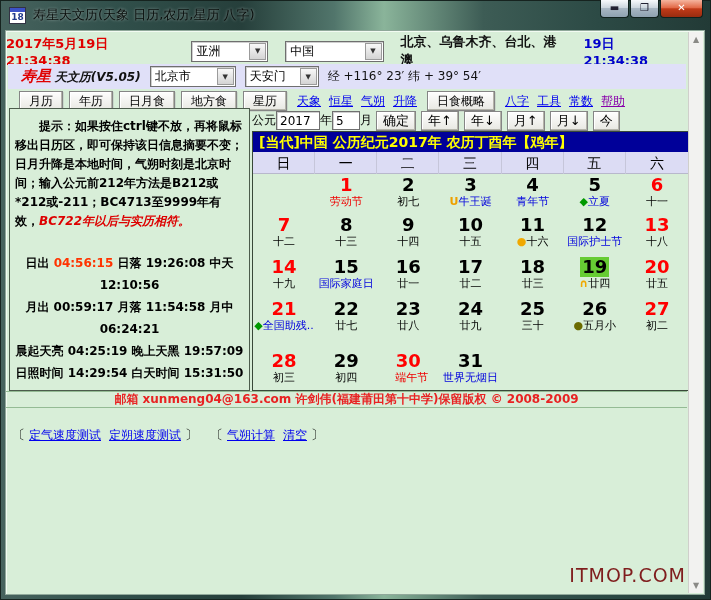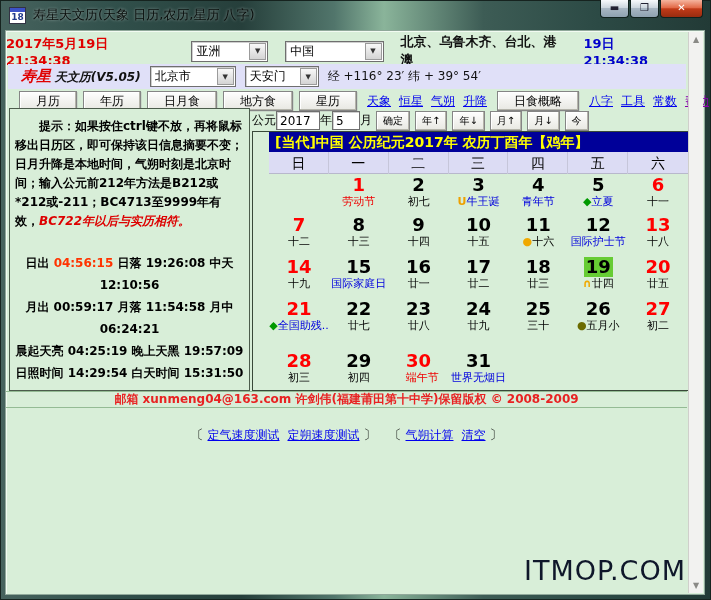--- a/index.html
+++ b/index.html
@@ -27,51 +27,51 @@
   .dt-red { color:#e00000; font-weight:bold; }
   .cities { color:#111; font-weight:bold; }
   .dt-blue { color:#0000cc; font-weight:bold; }
   .combo { display:inline-flex; align-items:center; justify-content:space-between; background:#fff; border:1px solid #6f6f6f; box-shadow:inset 1px 1px 0 #cfcfcf; height:21px; font-size:12px; padding-left:4px; }
   .combo .carr { width:17px; height:17px; margin:1px; background:linear-gradient(#f8f8f8,#d4d4d4); border:1px solid #9b9b9b; font-size:7px; color:#333; display:flex; align-items:center; justify-content:center; }
   .row2 { position:absolute; left:2px; top:33px; right:18px; height:25px; background:#e0e0f8; display:flex; align-items:center; gap:9px; padding-left:13px; font-size:12px; }
   .brand-red { color:#e00000; font-weight:bold; font-style:italic; font-size:15px; }
   .brand-rest { color:#111; font-weight:bold; font-style:italic; font-size:12px; }
   .coords { color:#111; }
   .row3 { position:absolute; left:13px; top:60px; height:20px; display:flex; align-items:center; gap:6px; font-size:12px; }
-  .btn { background:linear-gradient(#fefefe,#e8e8e2); border:1px solid #858585; box-shadow:inset -1px -1px 0 #b4b4aa, inset 1px 1px 0 #fff, 1px 1px 0 #c9d9c9; font-size:12px; color:#000; height:20px; padding:0 16px; white-space:nowrap; font-family:Liberation Serif, serif; }
+  .btn { background:linear-gradient(#fefefe,#e8e8e2); border:1px solid #858585; box-shadow:inset -1px -1px 0 #b4b4aa, inset 1px 1px 0 #fff, 1px 1px 0 #c9d9c9; font-size:12px; color:#000; height:20px; padding:0 9px; white-space:nowrap; font-family:Liberation Serif, serif; }
   .linkset { display:flex; gap:8px; margin:0 4px; }
   a.lnk { color:#0000ee; text-decoration:underline; font-size:12px; white-space:nowrap; cursor:pointer; }
   a.lnk.purple { color:#8800aa; }
   
   .left-panel { position:absolute; left:3px; top:77px; width:241px; height:283px; border:1px solid #4c5c4c; background:#d8eed8; padding:8px 5px 0 5px; font-size:12px; color:#000; overflow:hidden; }
   .tip { font-weight:bold; line-height:19px; text-indent:2em; letter-spacing:0; }
   .times { margin-top:21px; text-align:center; line-height:22px; font-weight:bold; }
   .events { margin-top:14px; text-align:center; line-height:22px; font-weight:bold; }
   
   .cal-controls { position:absolute; left:246px; top:79px; height:21px; display:flex; align-items:center; gap:0; font-size:12px; }
   .tin { background:#fff; border:1px solid #6f6f6f; box-shadow:inset 1px 1px 0 #cfcfcf; height:19px; font-size:12px; padding:0 3px; font-family:inherit; }
-  .sbtn { background:linear-gradient(#fefefe,#e8e8e2); border:1px solid #858585; box-shadow:inset -1px -1px 0 #b4b4aa, inset 1px 1px 0 #fff; font-size:10px; height:20px; padding:0 6px; white-space:nowrap; font-family:inherit; }
-  
-  .cal-panel { position:absolute; left:246px; top:100px; width:437px; height:260px; border:1px solid #384838; display:flex; flex-direction:column; background:#d8eed8;padding-left:16px; }
+  .sbtn { background:linear-gradient(#fefefe,#e8e8e2); border:1px solid #858585; box-shadow:inset -1px -1px 0 #b4b4aa, inset 1px 1px 0 #fff; font-size:13px; height:20px; padding:0 6px; white-space:nowrap; font-family:inherit; }
+  
+  .cal-panel { position:absolute; left:246px; top:100px; width:437px; height:260px; border:1px solid #384838; display:flex; flex-direction:column; background:#d8eed8; }
   .cal-header { height:21px; background:#000099; color:#ffff00; font-weight:bold; font-size:14px; line-height:21px; padding-left:6px; white-space:nowrap; overflow:hidden; }
   .cal-week { height:22px; background:#dcdcf4; display:grid; grid-template-columns:repeat(7,1fr); border-bottom:1px solid #b8b8cc; }
   .cal-week div { text-align:center; font-size:14px; line-height:22px; color:#000; border-right:1px solid #c6c6da; }
   .cal-week div:last-child { border-right:none; }
   .cal-grid { flex:1; display:grid; grid-template-columns:repeat(7,1fr); grid-template-rows:40px 42px 42px 52px 40px; }
   .cell { text-align:center; padding-top:1px; overflow:hidden; }
   .dnum { font-size:18px; font-weight:bold; color:#000; line-height:20px; display:inline-block; padding:0 2px; }
   .dnum.red { color:#ff0000; }
   .dnum.today { background:#66cc33; }
   .dlabel { font-size:11px; line-height:13px; color:#000; }
   .mk { font-weight:bold; }
   
   .copyright { position:absolute; left:0; right:17px; top:360px; height:17px; border-top:1px solid #94bb94; border-bottom:1px solid #94bb94; text-align:center; font-size:12px; line-height:15px; color:#e82222; font-weight:bold; }
-  .testlinks { position:absolute; left:0; right:17px; top:395px; text-align:center; font-size:13px; color:#000; }
+  .testlinks { position:absolute; left:0; right:17px; top:395px; text-align:left; font-size:13px; color:#000; }
   .testlinks a { margin:0 4px; }
-  .watermark { position:absolute; right:18px; bottom:8px; font-size:27px; color:#0f172a; letter-spacing:1px; font-weight:500;margin-left:8px; }
+  .watermark { position:absolute; right:18px; bottom:8px; font-size:19px; color:#7f1d1d; letter-spacing:1px; font-weight:500;margin-left:8px; }
 </style>
 </head>
 <body>
 
 <div id="window">
   <div class="titlebar">
     <div class="app-icon">
       <div class="strip"></div>
       <span class="num">18</span>
     </div>

